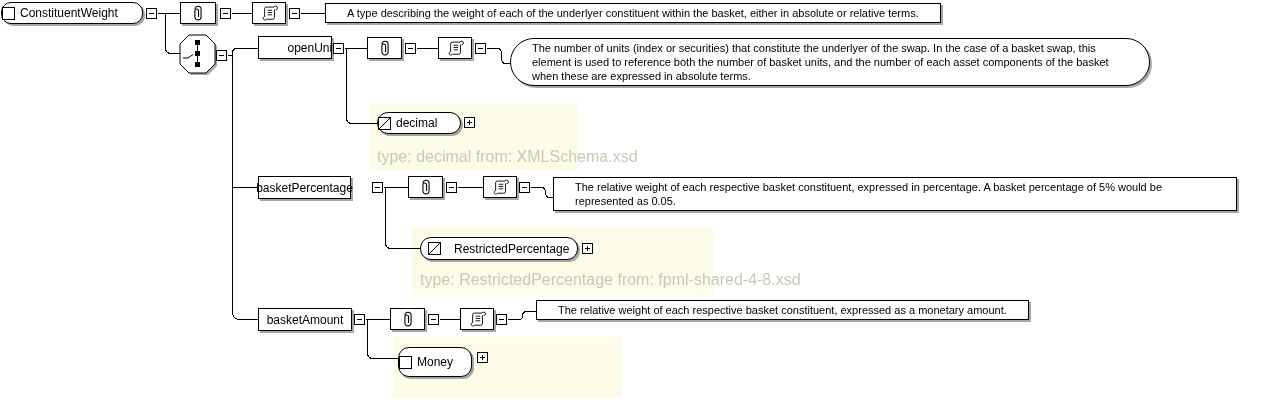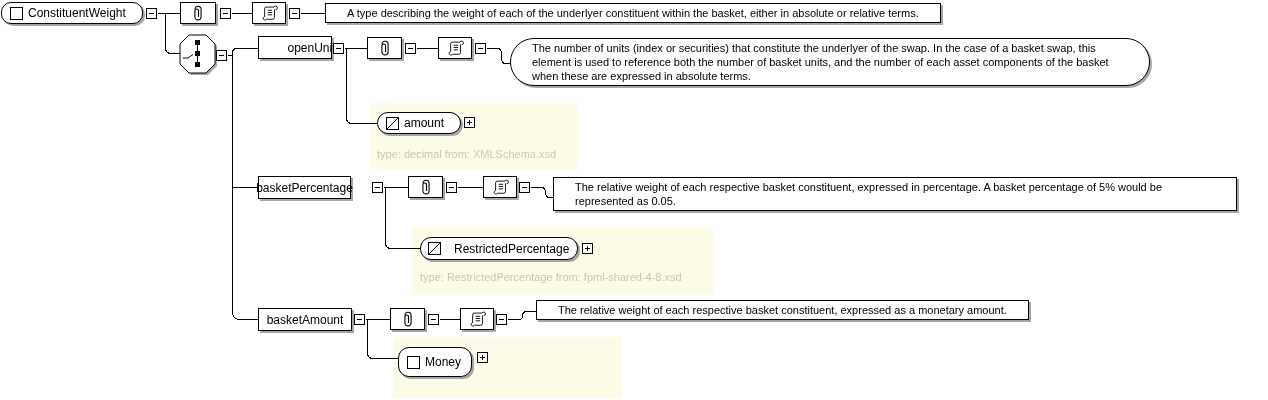--- a/index.html
+++ b/index.html
@@ -4,26 +4,26 @@
 <style>
   html,body{margin:0;padding:0;background:#ffffff;}
   body{font-family:"Liberation Sans",sans-serif;}
   #canvas{position:relative;width:1268px;height:400px;background:#ffffff;overflow:hidden;}
   .group{position:absolute;background:#fcfce8;}
   .wires{position:absolute;left:0;top:0;width:1268px;height:400px;pointer-events:none;}
   .wires path{stroke:#000;stroke-width:1;fill:none;shape-rendering:crispEdges;}
   .box{position:absolute;box-sizing:border-box;background:#fff;border:1px solid #000;
        box-shadow:2px 2px 0 #a6a6a6;display:flex;align-items:center;justify-content:center;
        font-size:12px;color:#000;}
-  .pill{border-radius:11px;justify-content:flex-start;padding-left:8px;gap:5px;}
+  .pill{border-radius:11px;justify-content:flex-start;gap:5px;}
   .iconbox{padding:0;}
   .ann{position:absolute;box-sizing:border-box;background:#fff;border:1px solid #000;
        box-shadow:2px 2px 0 #a6a6a6;font-size:11px;line-height:14px;padding:2px 21px;color:#000;}
   .nowrap{white-space:nowrap;width:max-content;}
-  .caption{position:absolute;color:#c9c9ba;font-size:11px;white-space:nowrap;}
+  .caption{position:absolute;color:#c9c9ba;font-size:16px;white-space:nowrap;}
   .expander{position:absolute;width:9px;height:9px;background:#fff;border:1px solid #000;}
   .expander::before{content:'';position:absolute;left:2px;right:2px;top:4px;height:1px;background:#000;}
   .expander.plus::after{content:'';position:absolute;top:2px;bottom:2px;left:4px;width:1px;background:#000;}
   .sq{width:11px;height:11px;border:1px solid #000;background:#fff;flex:0 0 auto;}
   .icon svg{display:block;}
   .choice-wrap{position:absolute;left:179px;top:34px;width:40px;height:42px;}
 </style>
 </head>
 <body>
 
@@ -123,21 +123,21 @@
 
   <div class="ann" style="left:510px;top:38px;width:640px;border-radius:24px;">The number of units (index or securities) that constitute the underlyer of the swap. In the case of a basket swap, this element is used to reference both the number of basket units, and the number of each asset components of the basket when these are expressed in absolute terms.</div>
 
   <div class="box pill" style="left:377px;top:112px;width:84px;height:22px;">
     <span class="icon">
       <svg width="13" height="13" viewBox="0 0 13 13">
           <rect x="0.5" y="0.5" width="12" height="12" fill="#fff" stroke="#000"></rect>
           <line x1="1" y1="12" x2="12" y2="1" stroke="#000"></line>
         </svg>
     </span>
-    <span>amount</span>
+    <span>decimal</span>
   </div>
   <div class="expander plus" style="left:464px;top:117px;"></div>
   <div class="caption" style="left:377px;top:148px;">type: decimal from: XMLSchema.xsd</div>
 
   <div class="box" style="left:258px;top:176px;width:93px;height:23px;">
     <span>basketPercentage</span>
   </div>
   <div class="expander" style="left:372px;top:182px;"></div>
 
   <div class="box iconbox icon" style="left:408px;top:176px;width:35px;height:22px;">

